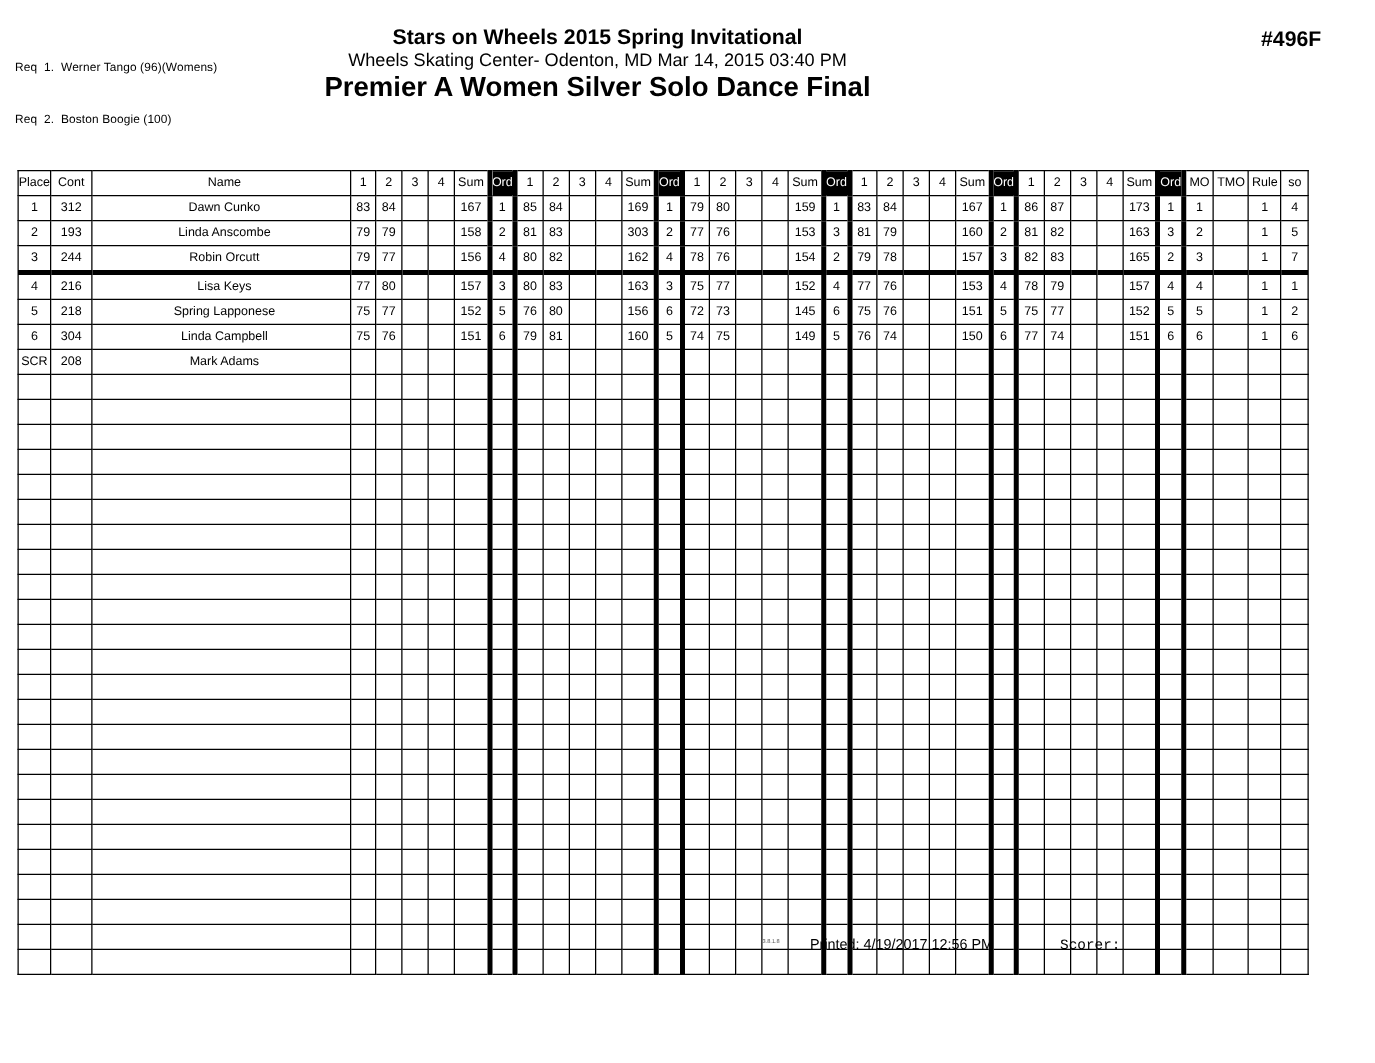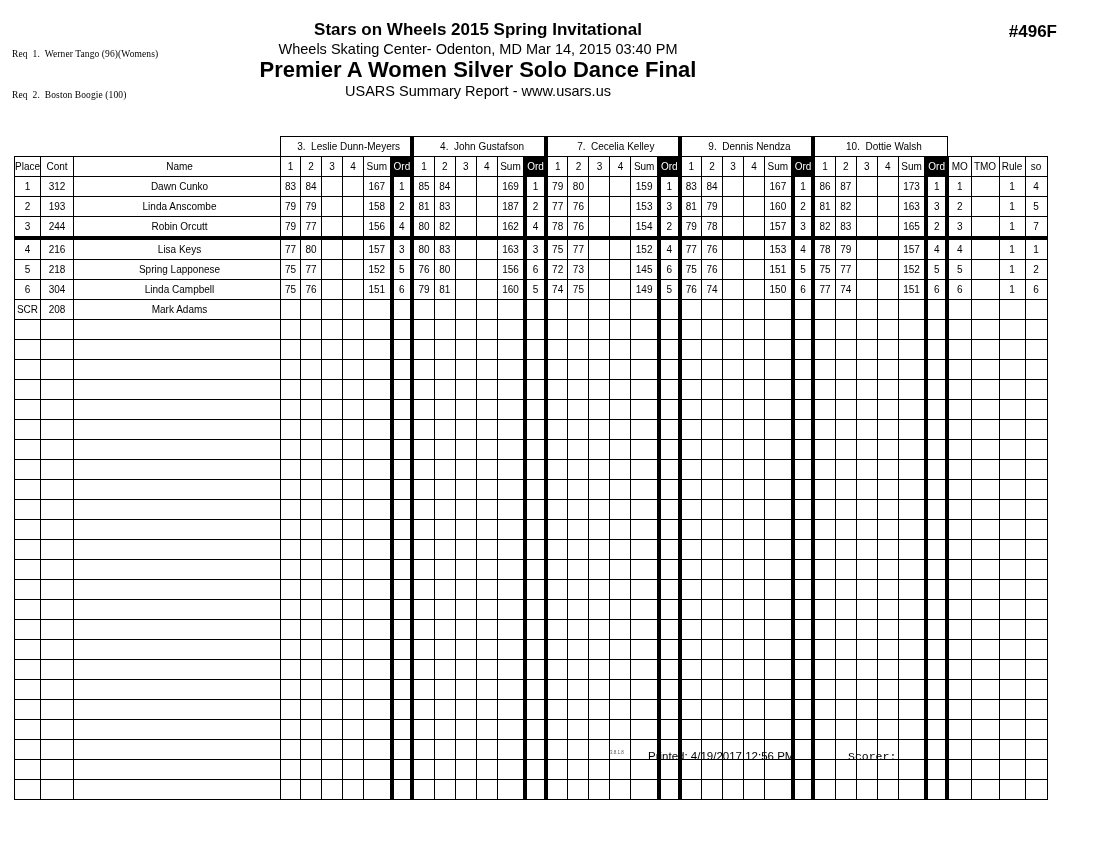--- a/index.html
+++ b/index.html
@@ -8,21 +8,20 @@
     font-family:"Liberation Sans", sans-serif;
     color:#000;
     position:relative;
     overflow:hidden;
   }
   
   #reqs{
     position:absolute;left:12px;top:21px;
     font-size:9.5px;line-height:13.5px;
     white-space:pre;
-    font-family:Liberation Serif, serif;
   }
   #reqs div{letter-spacing:.1px;}
   
   #hdr{
     position:absolute;left:0;top:20px;width:956px;
     text-align:center;
   }
   #title1{font-size:17px;font-weight:bold;line-height:20px;}
   #title2{font-size:14.5px;line-height:19px;}
   #title3{font-size:22px;font-weight:bold;line-height:22px;}
@@ -81,21 +80,20 @@
 
 <div id="reqs">
   <div>Req  1.  Werner Tango (96)(Womens)</div>
   <div>Req  2.  Boston Boogie (100)</div>
 </div>
 
 <div id="hdr">
   <div id="title1">Stars on Wheels 2015 Spring Invitational</div>
   <div id="title2">Wheels Skating Center- Odenton, MD  Mar 14, 2015  03:40 PM</div>
   <div id="title3">Premier A Women Silver Solo Dance Final</div>
-  <div id="title4">USARS Summary Report - www.usars.us</div>
 </div>
 <div id="evcode">#496F</div>
 
 <table id="sheet">
   <colgroup>
     <col style="width:25px">
       <col style="width:33px">
       <col style="width:207px">
     <col style="width:20px">
       <col style="width:21px">
@@ -126,29 +124,20 @@
       <col style="width:21px">
       <col style="width:21px">
       <col style="width:28px">
       <col style="width:19px">
     <col style="width:24px">
       <col style="width:28px">
       <col style="width:26px">
       <col style="width:22px">
   </colgroup>
   <tbody id="tbody">
-      <tr>
-        <td class="nobox" colspan="3"></td>
-        <td class="jgrp " colspan="6">3.&nbsp; Leslie Dunn-Meyers</td>
-        <td class="jgrp gl" colspan="6">4.&nbsp; John Gustafson</td>
-        <td class="jgrp gl" colspan="6">7.&nbsp; Cecelia Kelley</td>
-        <td class="jgrp gl" colspan="6">9.&nbsp; Dennis Nendza</td>
-        <td class="jgrp gl" colspan="6">10.&nbsp; Dottie Walsh</td>
-        <td class="nobox" colspan="4"></td>
-      </tr>
       <tr class="colhead">
         <td class="">Place</td>
         <td class="">Cont</td>
         <td class="lbl">Name</td>
         <td class="">1</td>
         <td class="">2</td>
         <td class="">3</td>
         <td class="">4</td>
         <td class="">Sum</td>
         <td class="ordhead ordc">Ord</td>
@@ -227,21 +216,21 @@
         <td class="">79</td>
         <td class="">79</td>
         <td class=""></td>
         <td class=""></td>
         <td class="">158</td>
         <td class="ordc ordv">2</td>
         <td class="gl">81</td>
         <td class="">83</td>
         <td class=""></td>
         <td class=""></td>
-        <td class="">187</td>
+        <td class="">303</td>
         <td class="ordc ordv">2</td>
         <td class="gl">77</td>
         <td class="">76</td>
         <td class=""></td>
         <td class=""></td>
         <td class="">153</td>
         <td class="ordc ordv">3</td>
         <td class="gl">81</td>
         <td class="">79</td>
         <td class=""></td>

